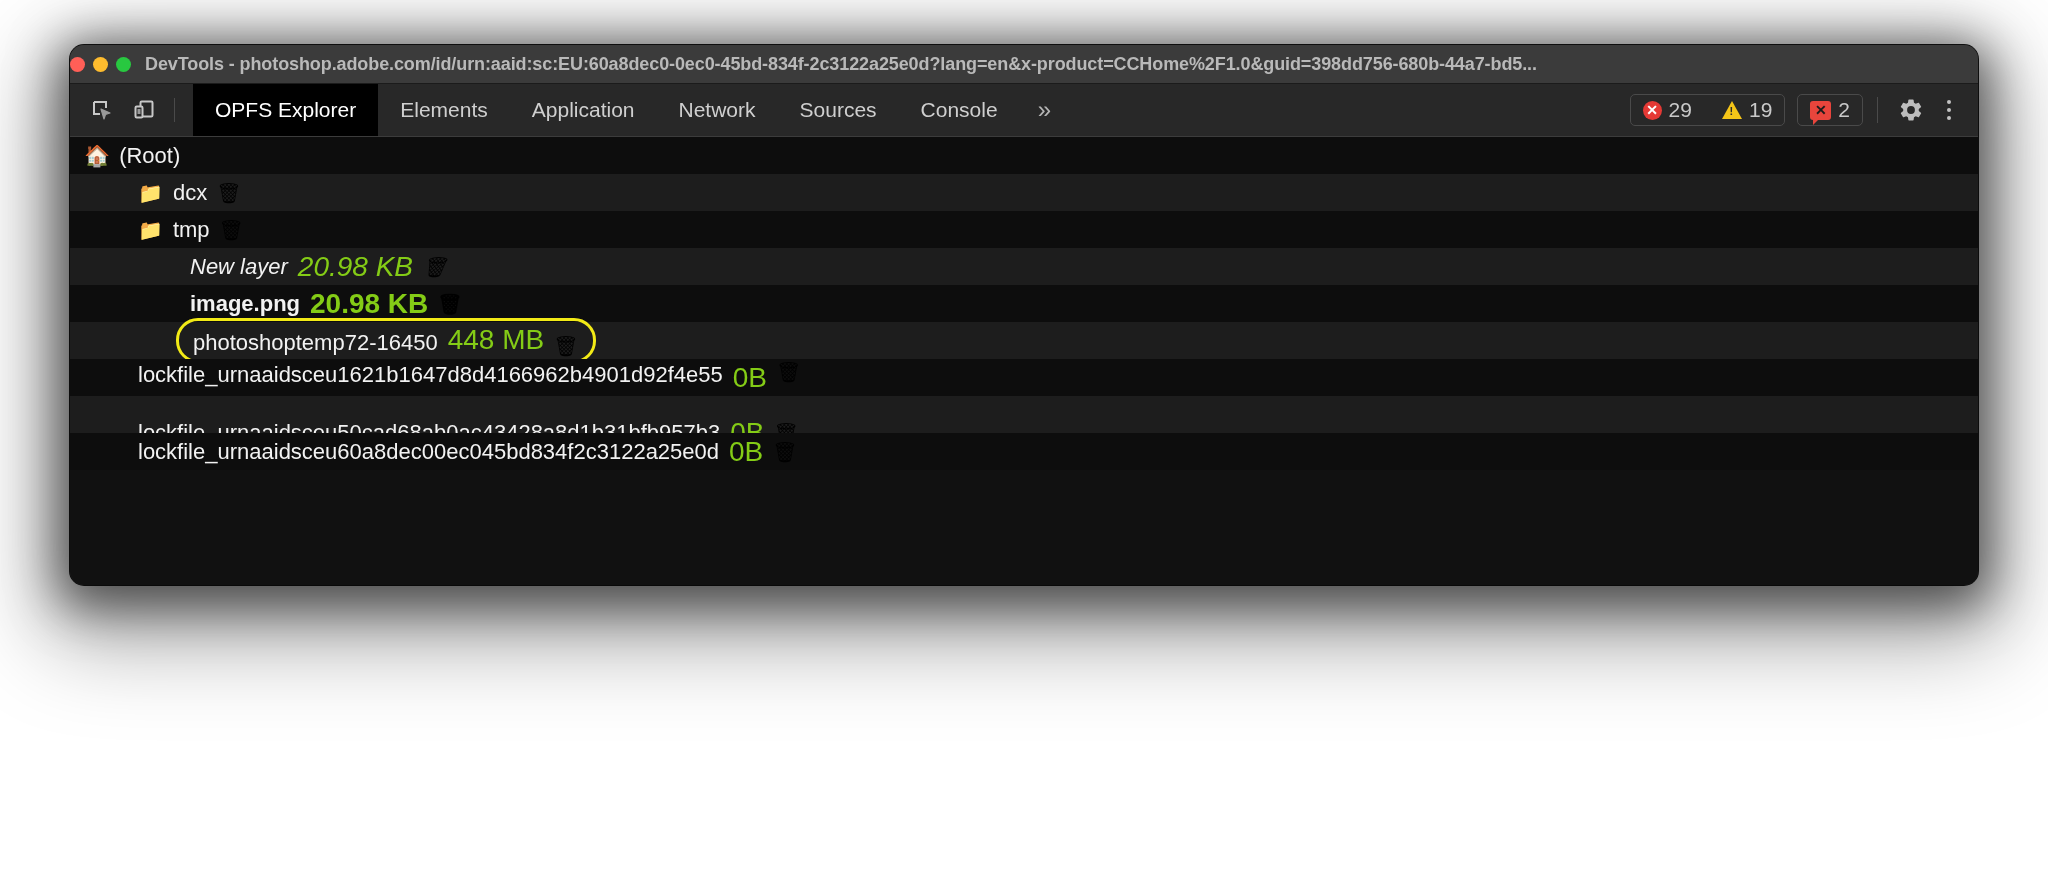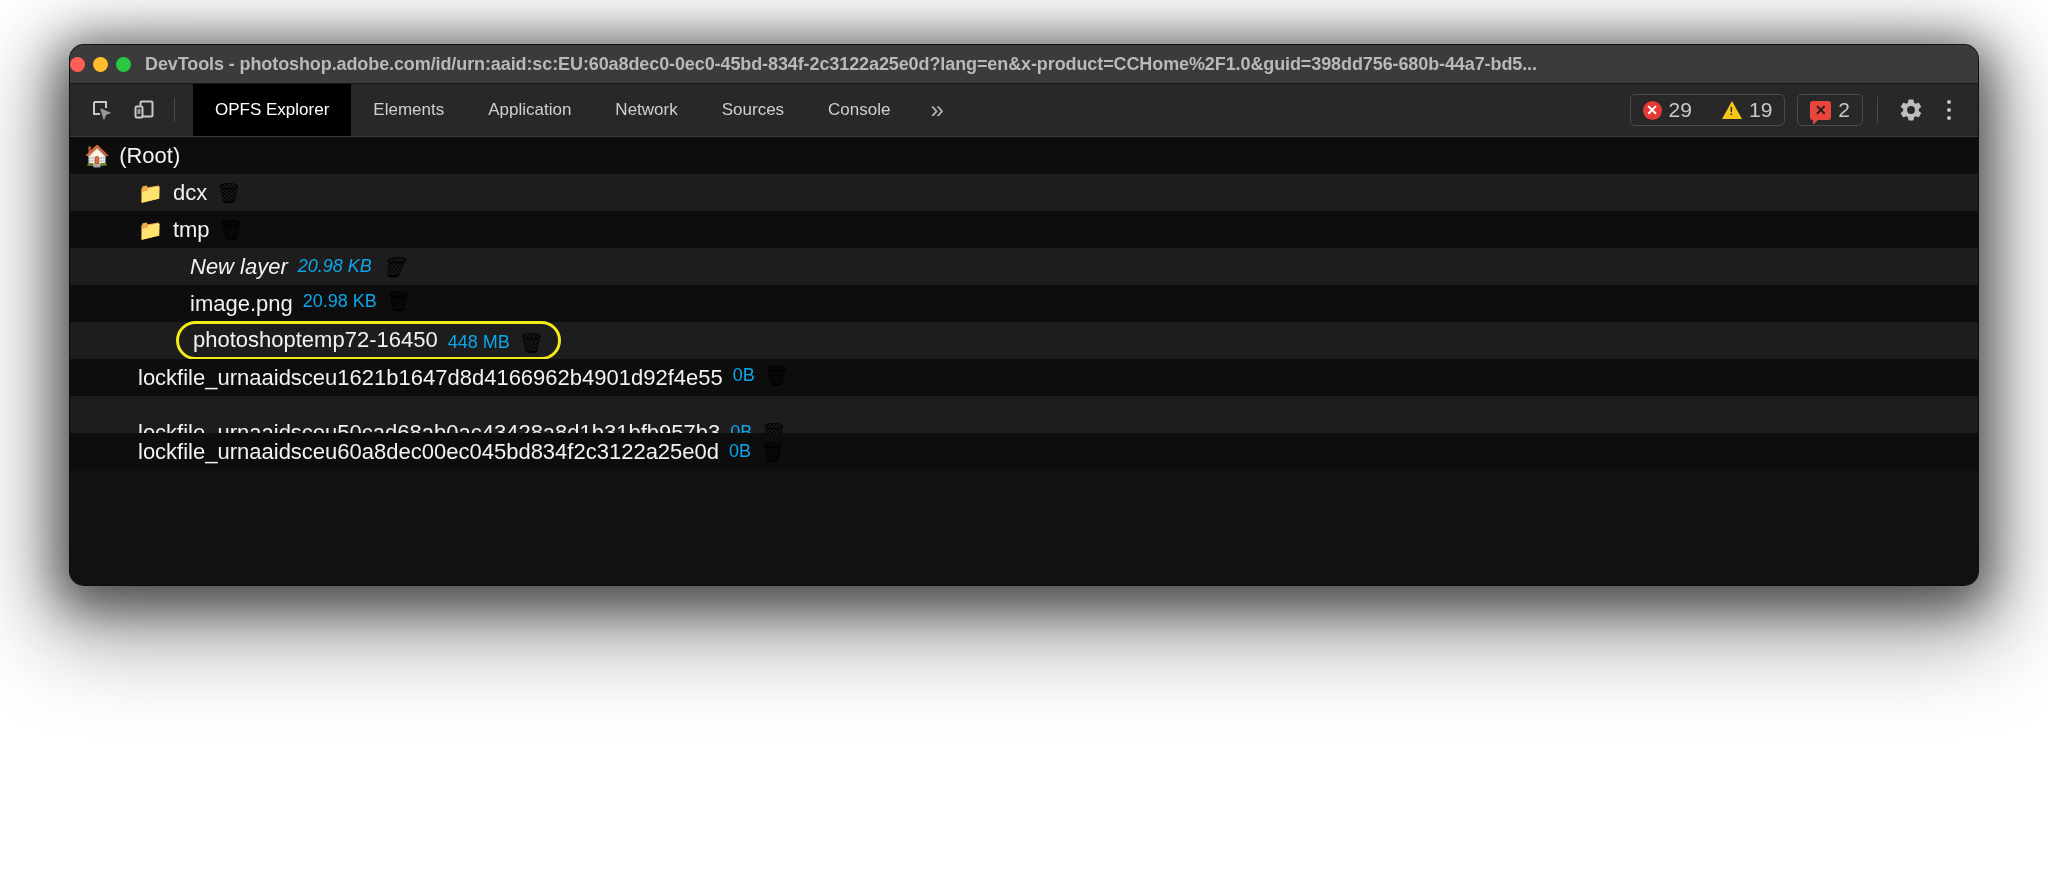--- a/index.html
+++ b/index.html
@@ -107,21 +107,21 @@
   .tabs {
     display: flex;
     align-items: stretch;
     flex: 0 0 auto;
   }
   .tab {
     display: flex;
     align-items: center;
     padding: 16px 22px;
     color: #cfcfcf;
-    font-size: 17px;
+    font-size: 21px;
     white-space: nowrap;
   }
   .tab.active {
     background: #000000;
     color: #ffffff;
   }
   .tab.more {
     padding: 0 18px;
     color: #b5b5b5;
     font-size: 24px;
@@ -245,22 +245,22 @@
   }
   .emoji.home { margin-right: 9px; font-size: 21px; }
   .emoji.folder { margin-right: 10px; font-size: 20px; }
   .emoji.trash { margin-left: 9px; font-size: 20px; }
 
   .name {
     color: #f2f2f2;
     font-size: 22px;
   }
   .size {
-    color: #0ea5e9;
-    font-size: 18px;
+    color: #84cc16;
+    font-size: 28px;
     margin-left: 10px;
   }
 
   .ind0 { padding-left: 14px; }
   .ind1 { padding-left: 68px; }
   .ind2 { padding-left: 120px; }
 </style>
 </head>
 <body>
 
@@ -394,21 +394,21 @@
             <div class="row-inner ind2">
               <span style="display: inline-flex; align-items: center; font-style: italic;">
                 <span class="name">New layer</span>
                 <span class="size">20.98 KB</span>
                 <span class="emoji trash">🗑</span>
               </span>
             </div>
           </div>
           <div class="row odd">
             <div class="row-inner ind2">
-              <span style="display: inline-flex; ">
+              <span style="display: inline-flex; align-items: center; font-weight: bold;">
                 <span class="name">image.png</span>
                 <span class="size">20.98 KB</span>
                 <span class="emoji trash">🗑</span>
               </span>
             </div>
           </div>
           <div class="row even">
             <div class="row-inner ind2">
               <span class="pill" style="border-color: rgb(242, 234, 22);">
                 <span class="name">photoshoptemp72-16450</span>

